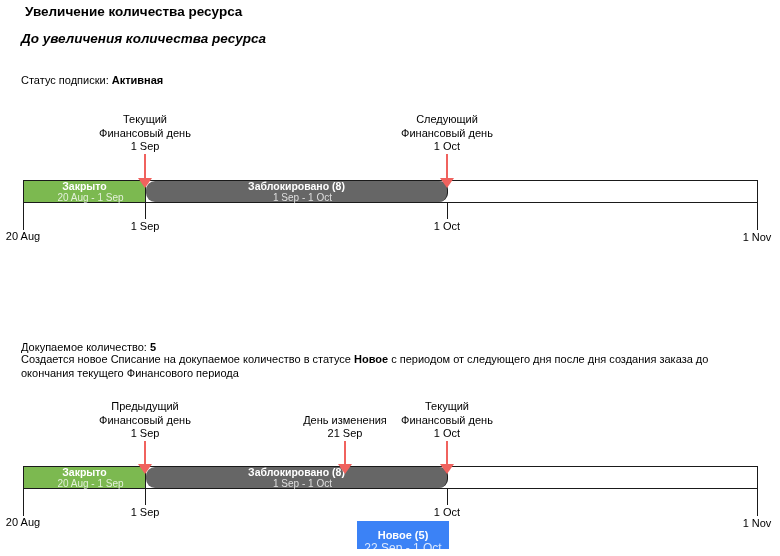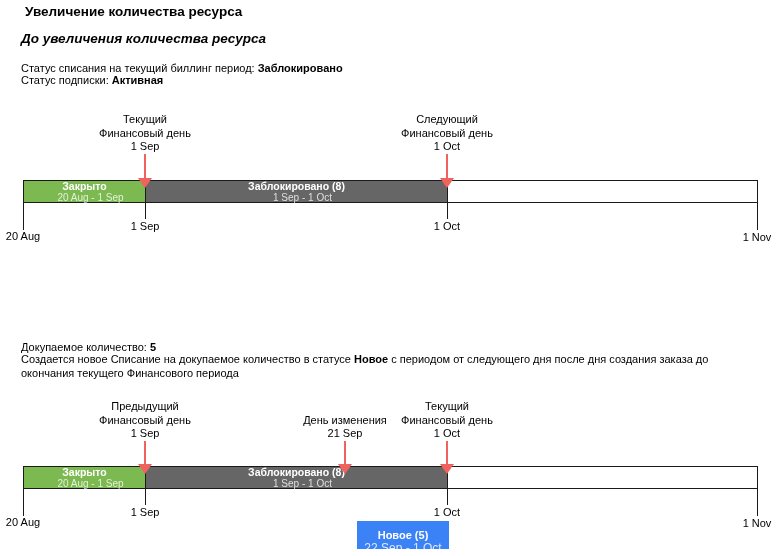--- a/index.html
+++ b/index.html
@@ -12,38 +12,37 @@
   .sec-heading{left:21px;font-size:13.5px;font-weight:bold;font-style:italic;}
   .fact{left:21px;font-size:11px;white-space:nowrap;}
   .fact b{font-weight:bold;}
   .note{left:21px;width:734px;font-size:11px;line-height:13.5px;}
   .marker{width:150px;text-align:center;font-size:11px;line-height:13.5px;}
   .arrow-stem{width:2px;background:#F0625E;z-index:4;}
   .arrow-head{width:0;height:0;border-left:7px solid transparent;border-right:7px solid transparent;border-top:10px solid #F0625E;z-index:4;}
   .bar{left:23px;width:735px;height:23px;background:#ffffff;border:1px solid #1a1a1a;box-sizing:border-box;z-index:1;}
   .seg{top:0;height:21px;text-align:center;box-sizing:border-box;border-right:1px solid #1a1a1a;}
   .seg-green{left:0;width:122px;background:#7CB950;}
-  .seg-gray{left:122px;width:302px;background:#666666;}
+  .seg-gray{left:122px;width:302px;background:#666666;border-radius:9px;}
   .seg-status{font-size:10.5px;font-weight:bold;color:#ffffff;line-height:11.5px;}
   .seg-period{font-size:10px;color:rgba(255,255,255,0.78);line-height:9.5px;padding-left:12px;}
   .tick{width:1px;background:#1a1a1a;}
   .tick-label{width:60px;text-align:center;font-size:11px;}
   .new-box{left:357px;top:521px;width:92px;height:28px;background:#3b82f6;text-align:center;box-sizing:border-box;padding-top:8px;z-index:2;}
   .new-status{font-size:11px;font-weight:bold;color:#ffffff;line-height:12.5px;}
   .new-period{font-size:12px;color:rgba(255,255,255,0.82);line-height:12px;}
 </style>
 </head>
 <body>
 
 <div class="canvas">
 
   <div class="abs page-title">Увеличение количества ресурса</div>
 
   <div class="abs sec-heading" style="top:31px;">До увеличения количества ресурса</div>
-  <div class="abs fact" style="top:61.5px;"><span>Статус списания на текущий биллинг период: </span><b>Заблокировано</b></div>
   <div class="abs fact" style="top:74px;"><span>Статус подписки: </span><b>Активная</b></div>
 
   <div class="abs marker" style="left:70px;top:113px;">
     <div>Текущий</div>
     <div>Финансовый день</div>
     <div>1 Sep</div>
   </div>
   <div class="abs marker" style="left:372px;top:113px;">
     <div>Следующий</div>
     <div>Финансовый день</div>

